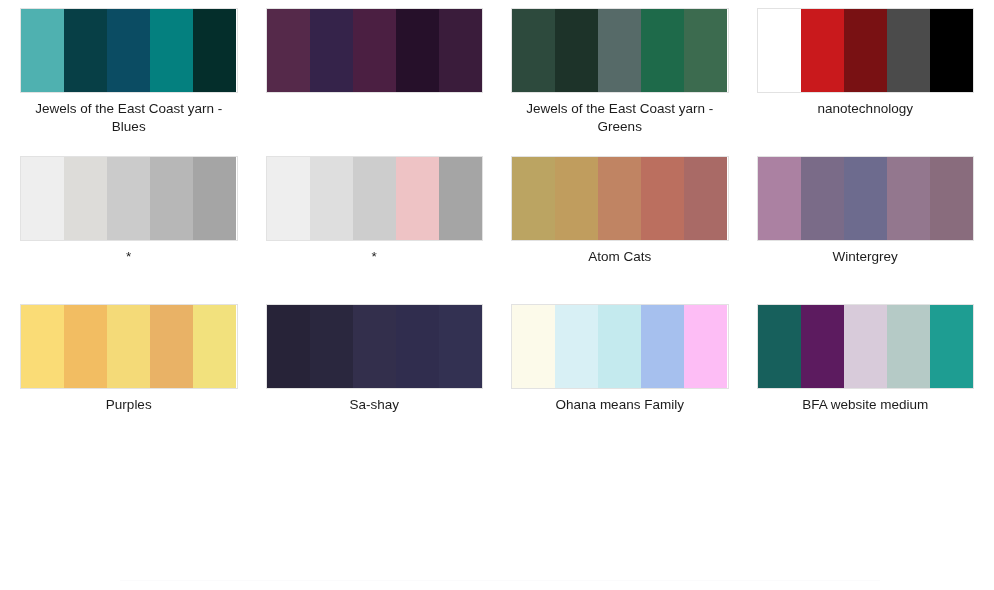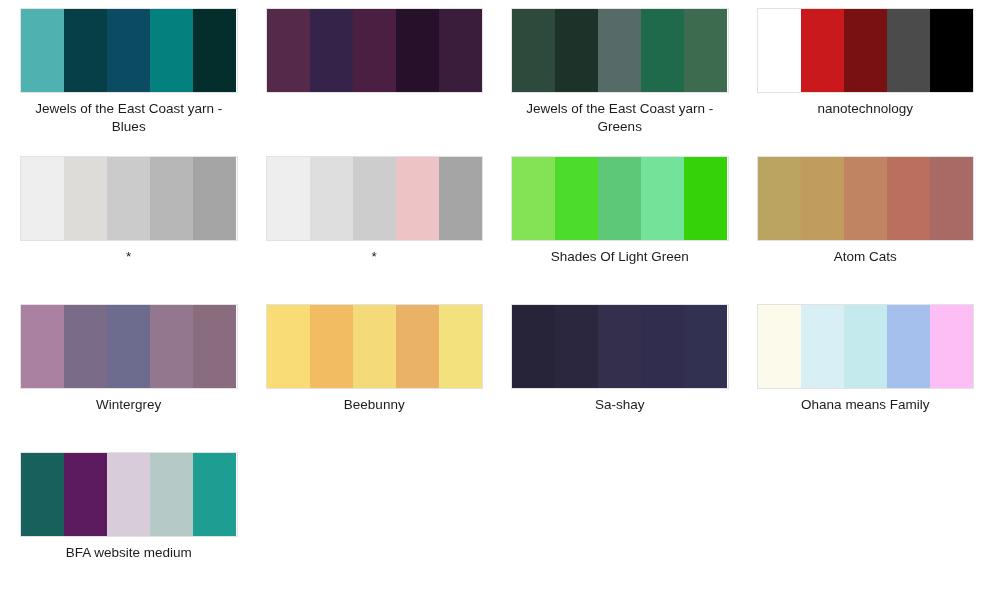--- a/index.html
+++ b/index.html
@@ -125,30 +125,20 @@
         <div class="swatch" style="background-color: rgb(238, 238, 238);"></div>
         <div class="swatch" style="background-color: rgb(222, 222, 222);"></div>
         <div class="swatch" style="background-color: rgb(205, 205, 205);"></div>
         <div class="swatch" style="background-color: rgb(238, 195, 197);"></div>
         <div class="swatch" style="background-color: rgb(165, 165, 165);"></div>
       </div>
       <div class="palette-label">*</div>
     </div>
     <div class="palette-card">
       <div class="swatch-strip">
-        <div class="swatch" style="background-color: rgb(132, 226, 85);"></div>
-        <div class="swatch" style="background-color: rgb(76, 221, 44);"></div>
-        <div class="swatch" style="background-color: rgb(92, 200, 120);"></div>
-        <div class="swatch" style="background-color: rgb(114, 227, 152);"></div>
-        <div class="swatch" style="background-color: rgb(53, 209, 9);"></div>
-      </div>
-      <div class="palette-label">Shades Of Light Green</div>
-    </div>
-    <div class="palette-card">
-      <div class="swatch-strip">
         <div class="swatch" style="background-color: rgb(187, 164, 98);"></div>
         <div class="swatch" style="background-color: rgb(192, 157, 94);"></div>
         <div class="swatch" style="background-color: rgb(192, 132, 99);"></div>
         <div class="swatch" style="background-color: rgb(187, 111, 95);"></div>
         <div class="swatch" style="background-color: rgb(169, 106, 102);"></div>
       </div>
       <div class="palette-label">Atom Cats</div>
     </div>
     <div class="palette-card">
       <div class="swatch-strip">
@@ -161,21 +151,21 @@
       <div class="palette-label">Wintergrey</div>
     </div>
     <div class="palette-card">
       <div class="swatch-strip">
         <div class="swatch" style="background-color: rgb(250, 220, 118);"></div>
         <div class="swatch" style="background-color: rgb(242, 189, 98);"></div>
         <div class="swatch" style="background-color: rgb(244, 218, 120);"></div>
         <div class="swatch" style="background-color: rgb(233, 178, 102);"></div>
         <div class="swatch" style="background-color: rgb(242, 225, 125);"></div>
       </div>
-      <div class="palette-label">Beebunny</div>
+      <div class="palette-label">Purples</div>
     </div>
     <div class="palette-card">
       <div class="swatch-strip">
         <div class="swatch" style="background-color: rgb(39, 35, 56);"></div>
         <div class="swatch" style="background-color: rgb(42, 39, 62);"></div>
         <div class="swatch" style="background-color: rgb(51, 47, 76);"></div>
         <div class="swatch" style="background-color: rgb(48, 45, 78);"></div>
         <div class="swatch" style="background-color: rgb(51, 49, 82);"></div>
       </div>
       <div class="palette-label">Sa-shay</div>

